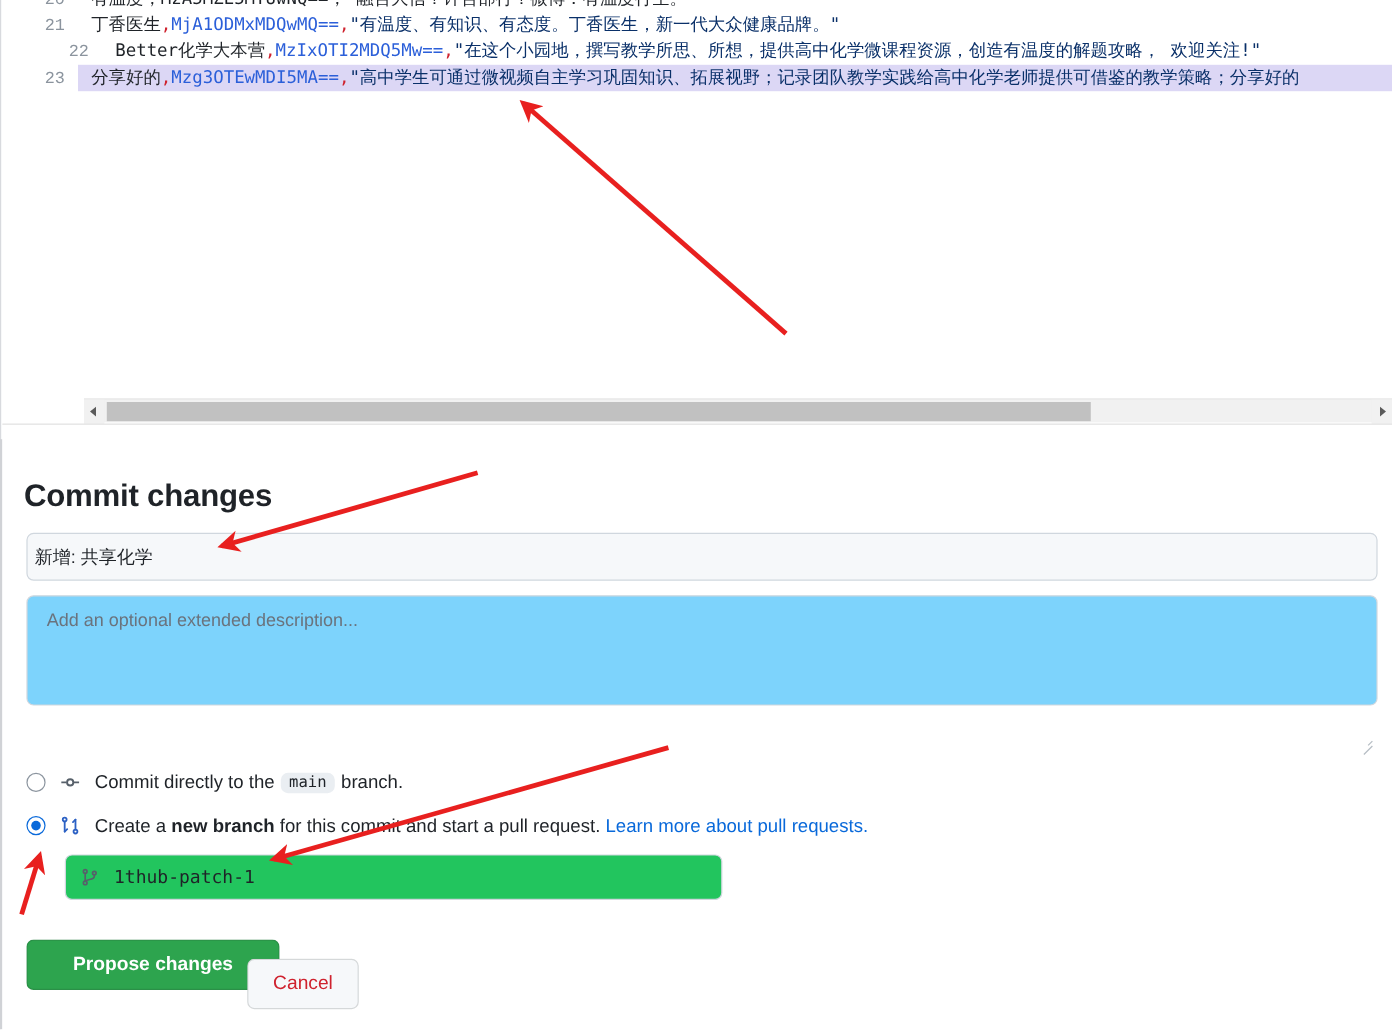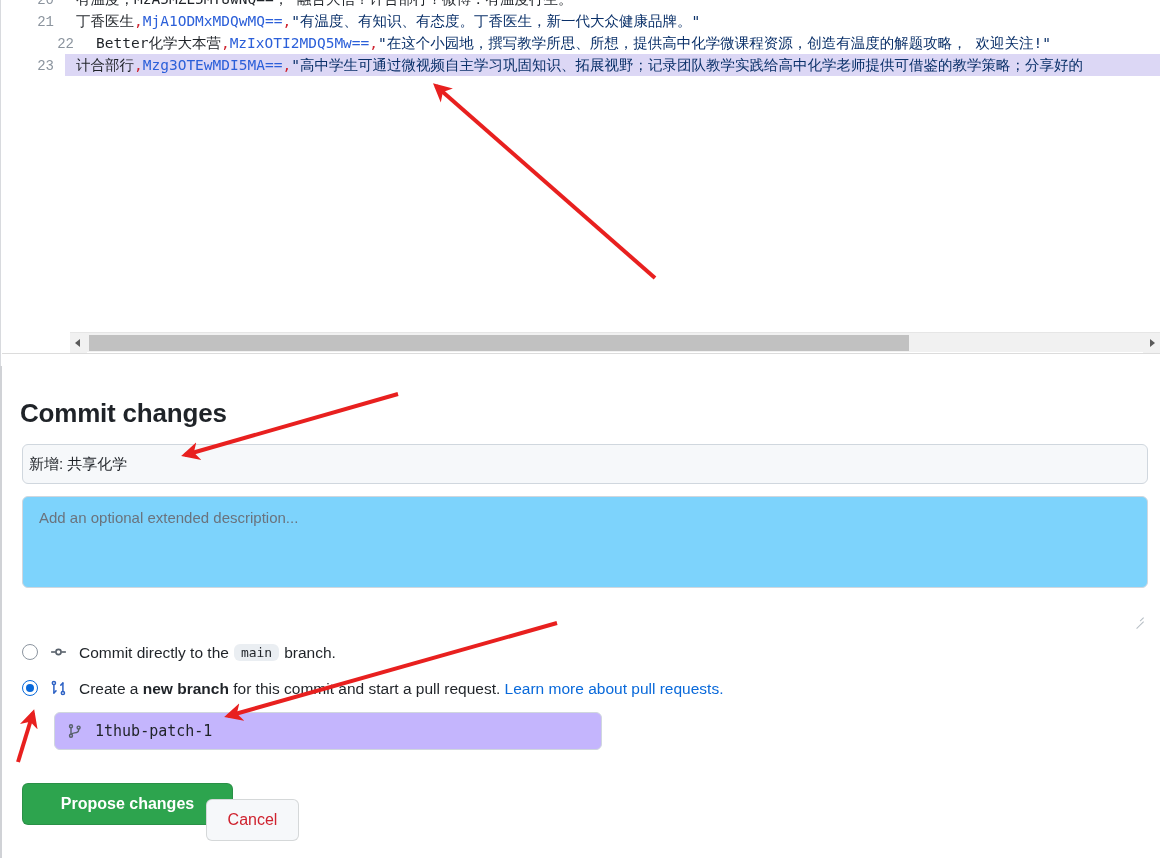--- a/index.html
+++ b/index.html
@@ -240,21 +240,21 @@
     cursor: pointer;
   }
 
   
   .branch-input-wrap {
     position: absolute;
     left: 52px; top: 358px;
     width: 548px; height: 38px;
     border: 1px solid #d0d7de;
     border-radius: 6px;
-    background: #c4b5fd;
+    background: #22c55e;
     display: flex;
     align-items: center;
     padding: 0 12px;
   }
   .branch-input {
     border: none;
     background: transparent;
     outline: none;
     font-family: "DejaVu Sans Mono", monospace;
     font-size: 15px;
@@ -316,21 +316,21 @@
     <div class="code-line" style="top:10px;">
       <span class="ln">21</span><span class="ln-gap"></span><span class="tok-str">丁香医生</span><span class="tok-comma">,</span><span class="tok-b64">MjA1ODMxMDQwMQ==</span><span class="tok-comma">,</span><span class="tok-quote">"有温度、有知识、有态度。丁香医生，新一代大众健康品牌。"</span>
     </div>
 
     <div class="code-line" style="top:32px;margin-left:20px;">
       <span class="ln">22</span><span class="ln-gap"></span><span class="tok-str">Better化学大本营</span><span class="tok-comma">,</span><span class="tok-b64">MzIxOTI2MDQ5Mw==</span><span class="tok-comma">,</span><span class="tok-quote">"在这个小园地，撰写教学所思、所想，提供高中化学微课程资源，创造有温度的解题攻略， 欢迎关注!"</span>
     </div>
 
     <div class="line-selected-bg" style="top:54px; width:1095px;"></div>
     <div class="code-line" style="top:54px;">
-      <span class="ln">23</span><span class="ln-gap"></span><span class="tok-str">计合部行</span><span class="tok-comma">,</span><span class="tok-b64">Mzg3OTEwMDI5MA==</span><span class="tok-comma">,</span><span class="tok-quote">"高中学生可通过微视频自主学习巩固知识、拓展视野；记录团队教学实践给高中化学老师提供可借鉴的教学策略；分享好的</span>
+      <span class="ln">23</span><span class="ln-gap"></span><span class="tok-str">分享好的</span><span class="tok-comma">,</span><span class="tok-b64">Mzg3OTEwMDI5MA==</span><span class="tok-comma">,</span><span class="tok-quote">"高中学生可通过微视频自主学习巩固知识、拓展视野；记录团队教学实践给高中化学老师提供可借鉴的教学策略；分享好的</span>
     </div>
   </div>
 
   <div class="hscroll">
     <div class="arrow-l"></div>
     <div class="thumb"></div>
     <div class="arrow-r"></div>
   </div>
   <div class="region-divider"></div>
 

